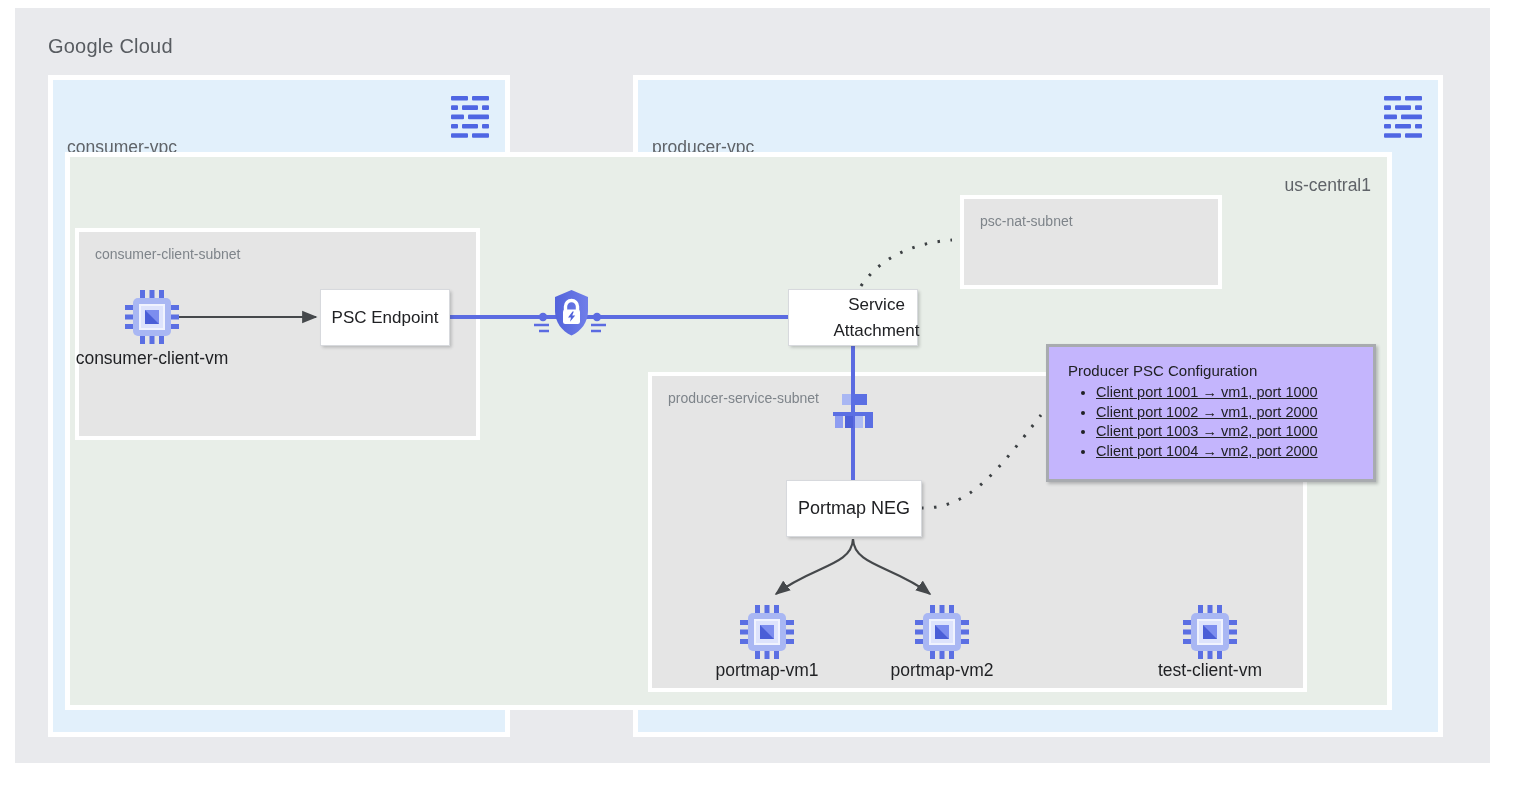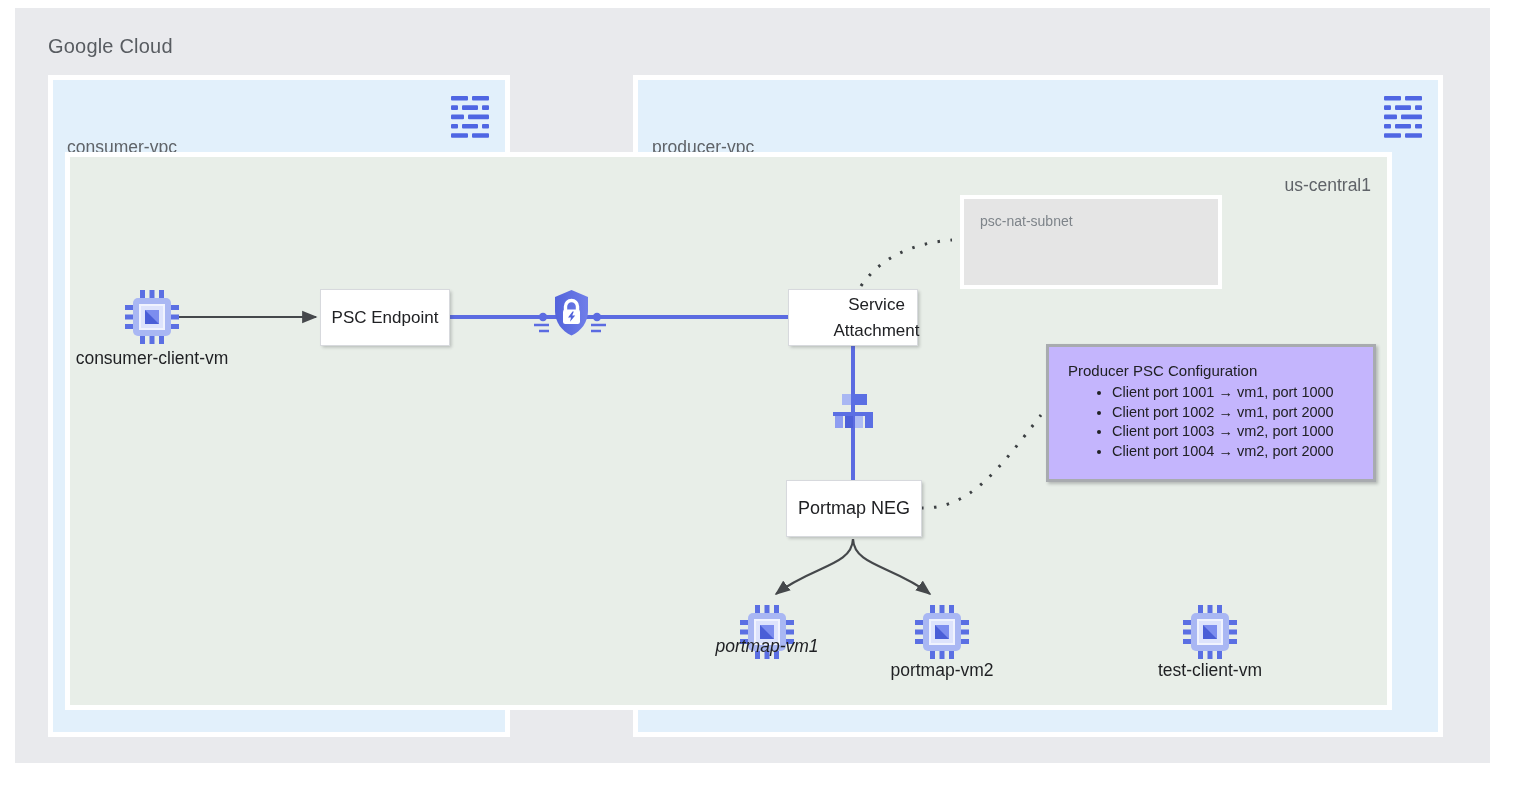--- a/index.html
+++ b/index.html
@@ -38,21 +38,21 @@
   .node-service-attachment { left:788px; top:289px; width:130px; height:57px;padding-left:47px; }
   .node-portmap-neg { left:786px; top:480px; width:136px; height:57px; font-size:18px; }
 
   .config-box {
     left:1046px; top:344px; width:330px; height:138px;
     background:#c4b5fd; border:3px solid #a8abaf;
     box-shadow:2px 2px 3px rgba(60,64,67,.3);
     padding:15px 10px 10px 19px; font-size:14.5px; color:#202124;
   }
   .config-title { margin-bottom:4px; font-size:15px; }
-  .config-box ul { list-style:disc; margin-left:44px; }
+  .config-box ul { list-style:disc; margin-left:28px;text-decoration:underline; }
   .config-box li { line-height:19.5px; }
 
   .vm { width:54px; height:54px; }
   .vm-label { font-size:17.5px; color:#1f2023; text-align:center; width:200px; }
 
   svg.connectors { left:0; top:0; width:1515px; height:786px; pointer-events:none; }
 </style>
 </head>
 <body>
 
@@ -99,22 +99,28 @@
         <rect x="0" y="37.2" width="17" height="4.6" rx="1"></rect>
           <rect x="21" y="37.2" width="17" height="4.6" rx="1"></rect>
       </g>
     </svg>
   </div>
 
   <div class="abs region">
     <div class="region-label">us-central1</div>
   </div>
 
+  <div class="abs subnet subnet-consumer-client">
+    <div class="subnet-label">consumer-client-subnet</div>
+  </div>
   <div class="abs subnet subnet-psc-nat">
     <div class="subnet-label">psc-nat-subnet</div>
+  </div>
+  <div class="abs subnet subnet-producer-service">
+    <div class="subnet-label">producer-service-subnet</div>
   </div>
 
   <svg class="abs connectors">
     <defs>
       <marker id="arrow" viewBox="0 0 10 8" refX="9" refY="4" markerWidth="7" markerHeight="6" orient="auto">
         <path d="M0,0 L10,4 L0,8 Z" fill="#45484b"></path>
       </marker>
       <linearGradient id="shieldGrad" x1="0" y1="0" x2="1" y2="0">
         <stop offset="0" stop-color="#5263db"></stop>
           <stop offset="1" stop-color="#707ee9"></stop>
@@ -210,21 +216,21 @@
         <rect x="0" y="34" width="9" height="5"></rect>
       <rect x="45" y="15" width="9" height="5"></rect>
         <rect x="45" y="24.5" width="9" height="5"></rect>
         <rect x="45" y="34" width="9" height="5"></rect>
     </g>
     <rect x="8" y="8" width="38" height="38" rx="5" fill="#a9b7f3"></rect>
     <rect x="15" y="15" width="24" height="24" fill="#dde3fc" stroke="#f0f3fe" stroke-width="2"></rect>
     <rect x="20" y="20" width="14" height="14" fill="#7c8def"></rect>
     <polygon points="20,20 20,34 34,34" fill="#4a5ed7"></polygon>
   </svg>
-  <div class="abs vm-label" style="left:667px; top:636px;font-style:italic;">portmap-vm1</div>
+  <div class="abs vm-label" style="left:667px; top:660px;">portmap-vm1</div>
 
   <svg class="abs vm" style="left:915px; top:605px;" viewBox="0 0 54 54">
     <g fill="#5b6fe3">
       <rect x="15" y="0" width="5" height="9"></rect>
         <rect x="24.5" y="0" width="5" height="9"></rect>
         <rect x="34" y="0" width="5" height="9"></rect>
       <rect x="15" y="45" width="5" height="9"></rect>
         <rect x="24.5" y="45" width="5" height="9"></rect>
         <rect x="34" y="45" width="5" height="9"></rect>
       <rect x="0" y="15" width="9" height="5"></rect>

